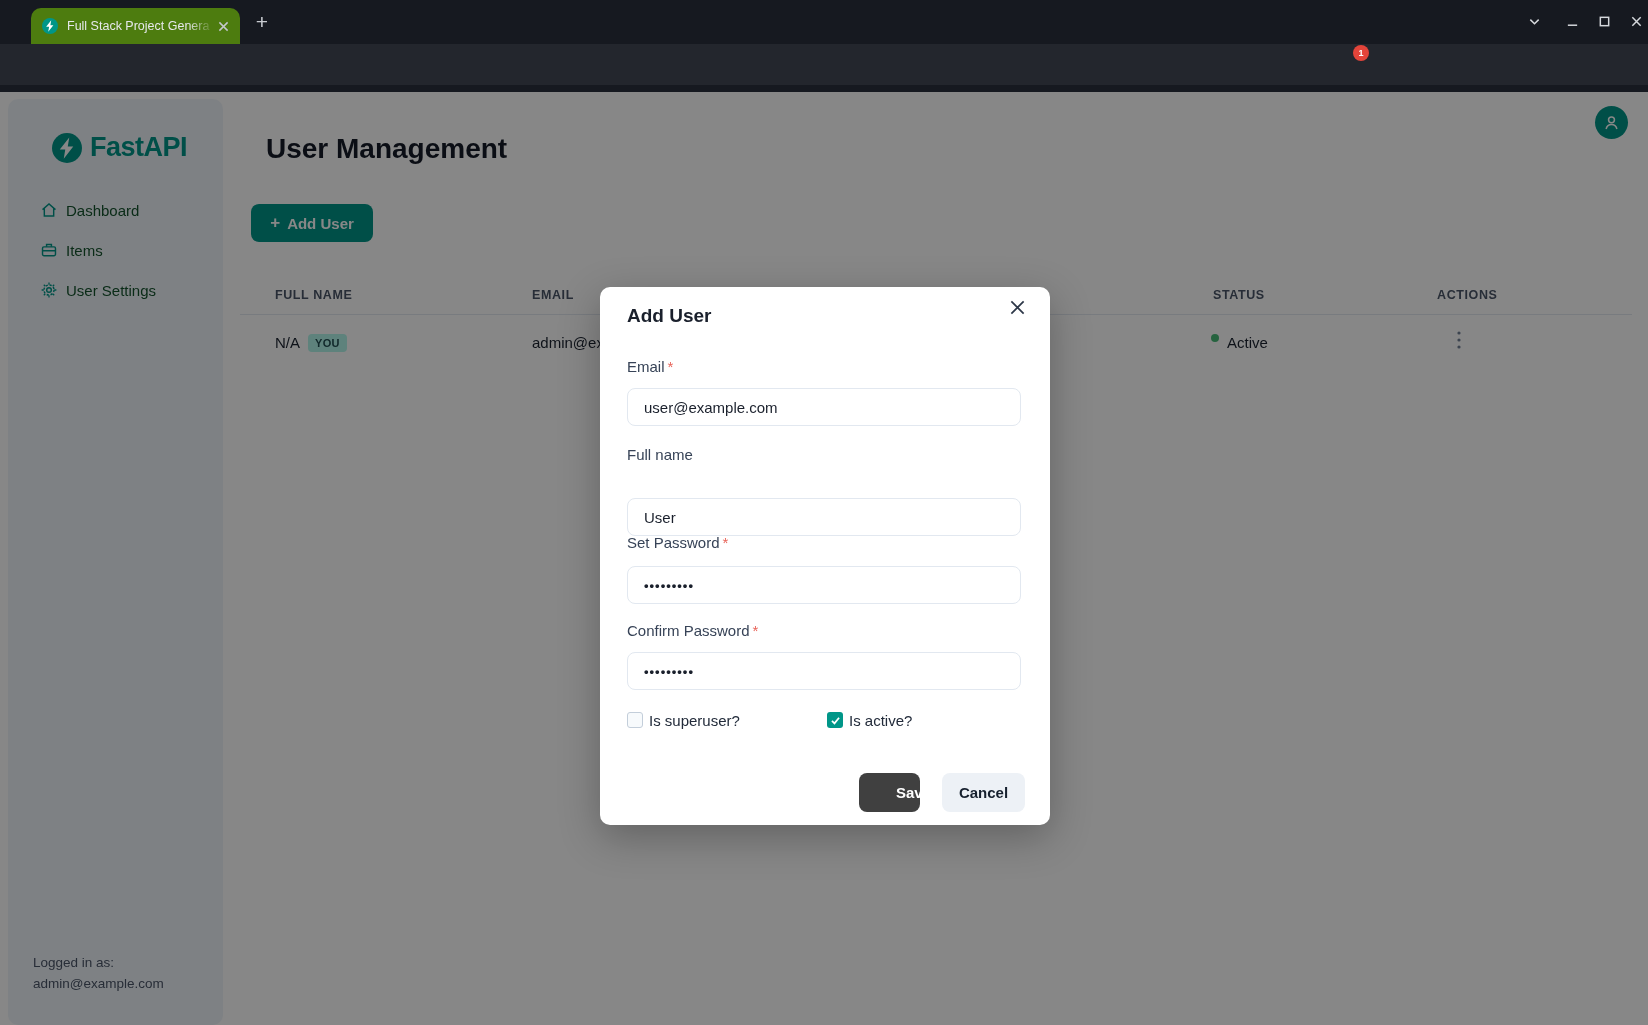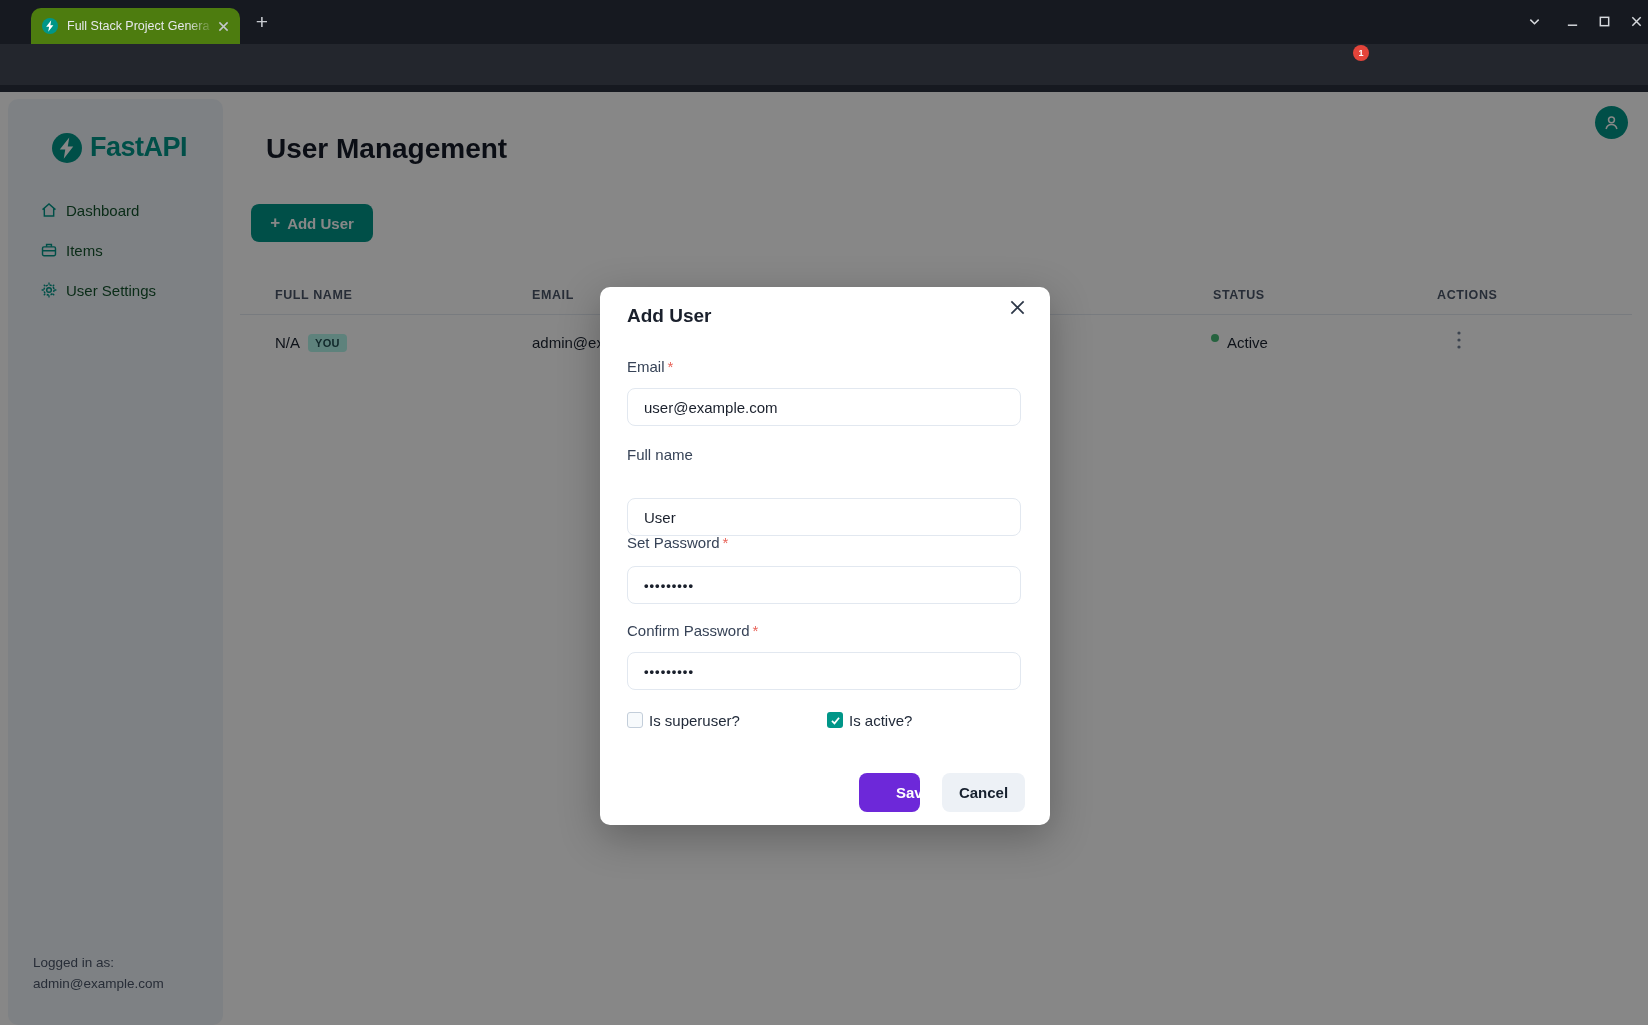--- a/index.html
+++ b/index.html
@@ -73,21 +73,21 @@
   .f-input { position:absolute; left:27px; width:394px; height:38px; border:1px solid #E2E8F0; border-radius:8px;
              padding:0 16px; font-size:15px; color:#1A202C; font-family:"Liberation Sans",sans-serif; background:#fff; outline:none; }
   .f-input.pwd { font-size:13px; letter-spacing:1px; font-weight:bold; }
   .cb-row { position:absolute; top:424px; left:0; width:450px; height:20px; }
   .cb { position:absolute; top:1px; width:16px; height:16px; border-radius:3px; }
   .cb.unchecked { border:1.5px solid #C3CEDA; background:#F7FAFC; }
   .cb.checked { background:#009688; display:flex; align-items:center; justify-content:center; }
   .cb-label { position:absolute; top:1px; font-size:15px; color:#222b3a; }
   .m-btn { position:absolute; top:486px; height:39px; border:none; border-radius:8px; font-size:15px; font-weight:bold;
            font-family:"Liberation Sans",sans-serif; }
-  #save-btn { left:259px; width:61px; background:#6d28d9; color:#fff;padding-left:37px; }
+  #save-btn { left:259px; width:61px; background:#404040; color:#fff;padding-left:37px; }
   #cancel-btn { left:342px; width:83px; background:#EDF1F6; color:#16202e; }
 
   svg { display:block; }
 </style>
 </head>
 <body>
 
 <div id="root">
 
   <div id="tabstrip">

